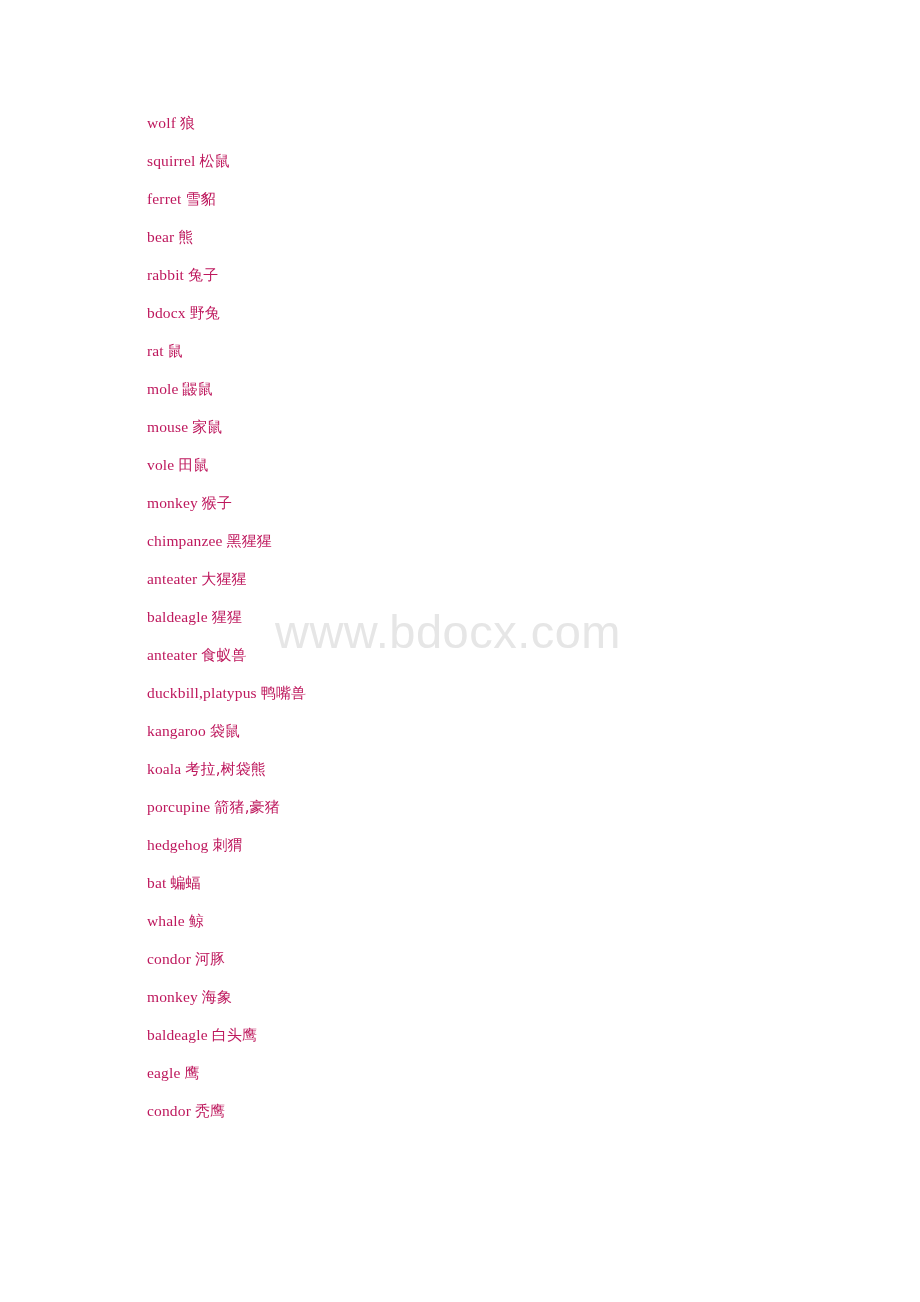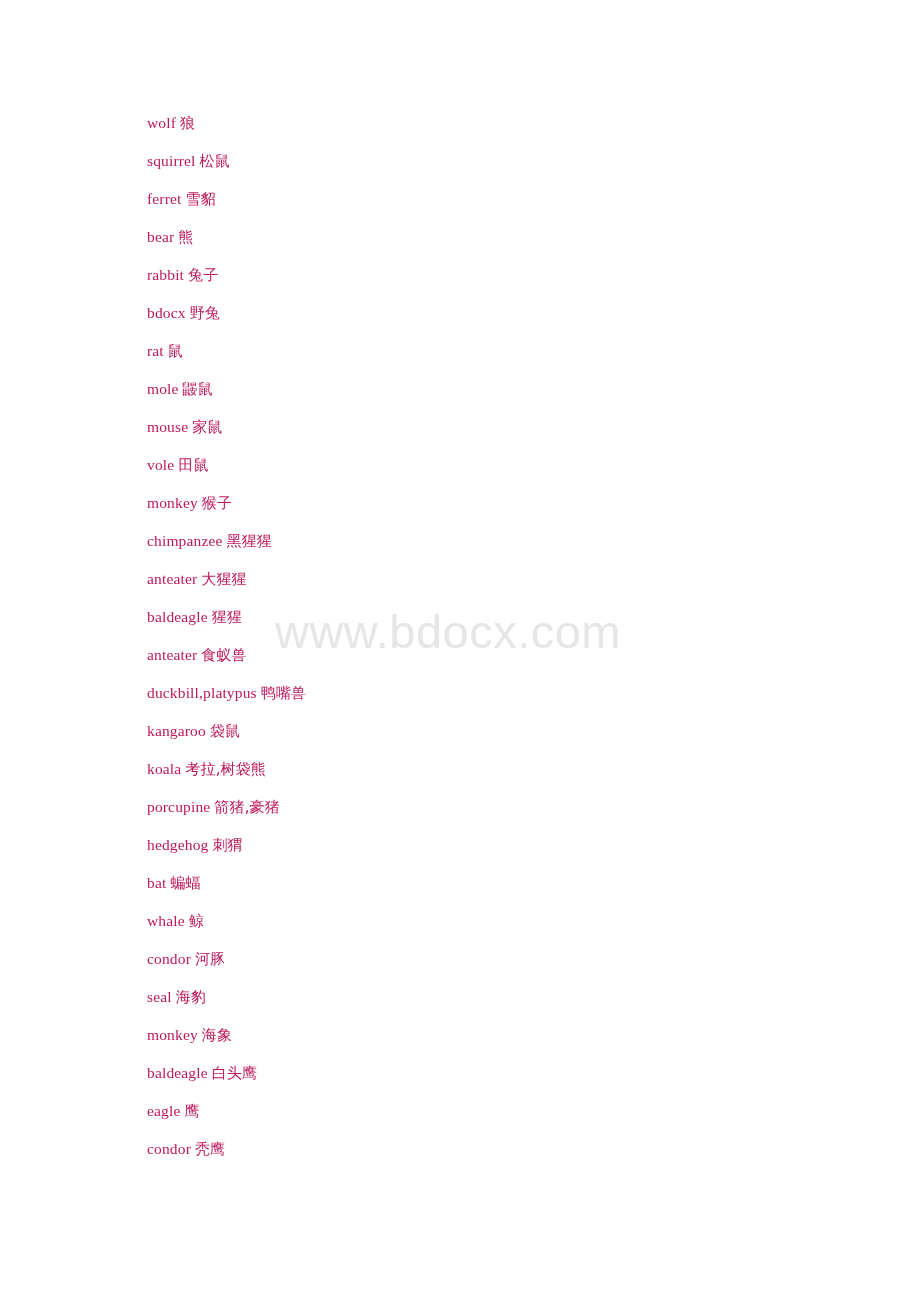--- a/index.html
+++ b/index.html
@@ -97,20 +97,19 @@
       <div class="vocab-line"><span class="en">baldeagle</span><span class="zh">猩猩</span></div>
       <div class="vocab-line"><span class="en">anteater</span><span class="zh">食蚁兽</span></div>
       <div class="vocab-line"><span class="en">duckbill,platypus</span><span class="zh">鸭嘴兽</span></div>
       <div class="vocab-line"><span class="en">kangaroo</span><span class="zh">袋鼠</span></div>
       <div class="vocab-line"><span class="en">koala</span><span class="zh">考拉,树袋熊</span></div>
       <div class="vocab-line"><span class="en">porcupine</span><span class="zh">箭猪,豪猪</span></div>
       <div class="vocab-line"><span class="en">hedgehog</span><span class="zh">刺猬</span></div>
       <div class="vocab-line"><span class="en">bat</span><span class="zh">蝙蝠</span></div>
       <div class="vocab-line"><span class="en">whale</span><span class="zh">鲸</span></div>
       <div class="vocab-line"><span class="en">condor</span><span class="zh">河豚</span></div>
-      <div class="vocab-line"><span class="en">seal</span><span class="zh">海豹</span></div>
       <div class="vocab-line"><span class="en">monkey</span><span class="zh">海象</span></div>
       <div class="vocab-line"><span class="en">baldeagle</span><span class="zh">白头鹰</span></div>
       <div class="vocab-line"><span class="en">eagle</span><span class="zh">鹰</span></div>
       <div class="vocab-line"><span class="en">condor</span><span class="zh">秃鹰</span></div>
     </div>
 
 </div>
 
 </body></html>

